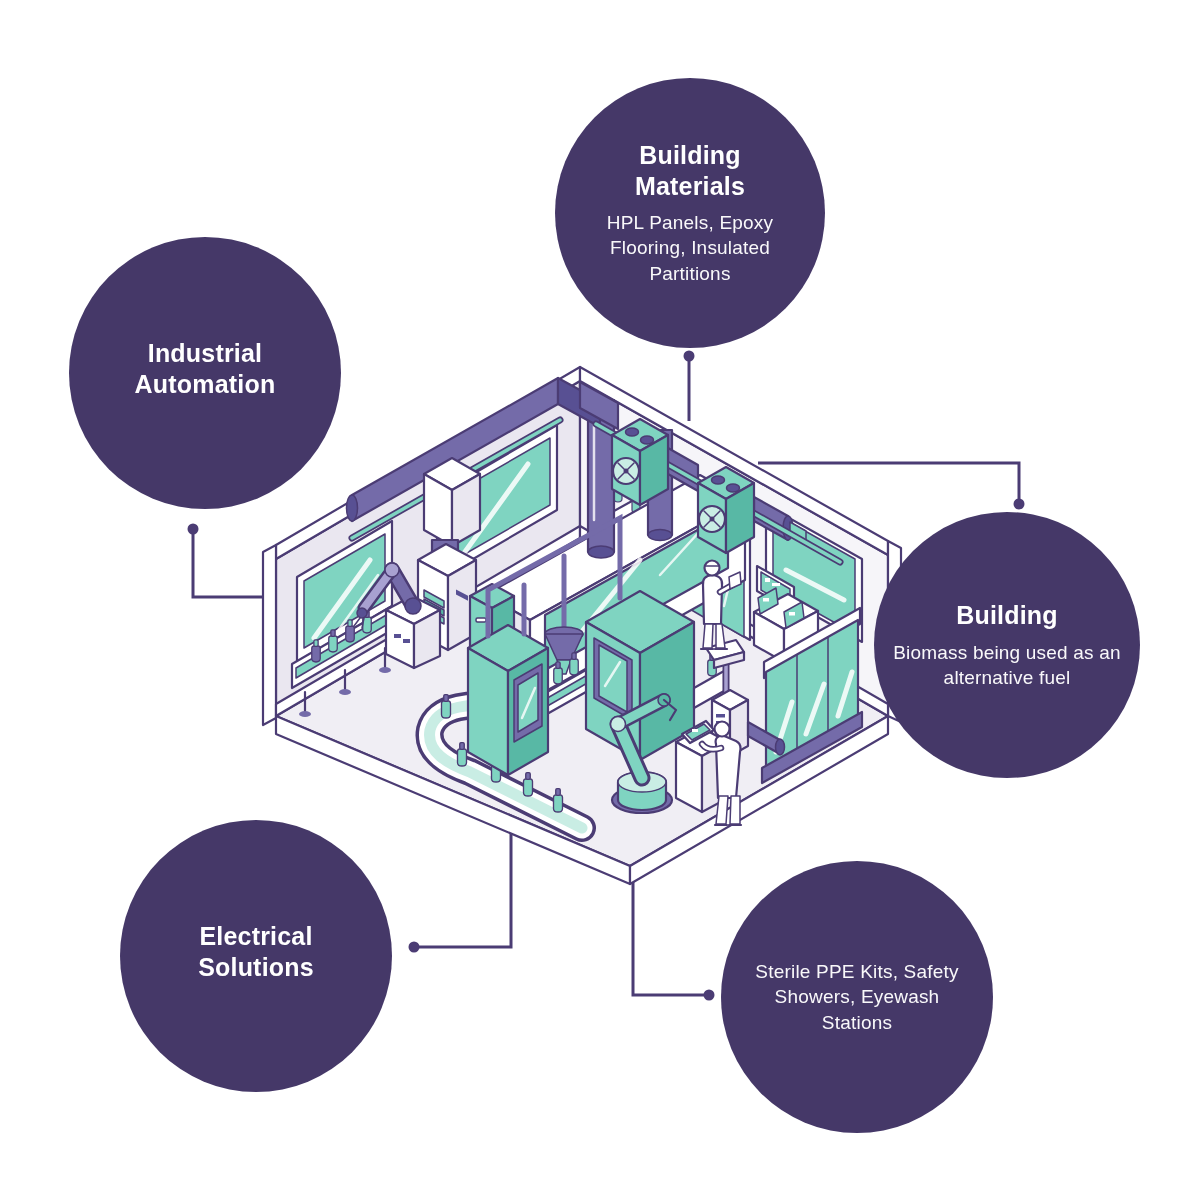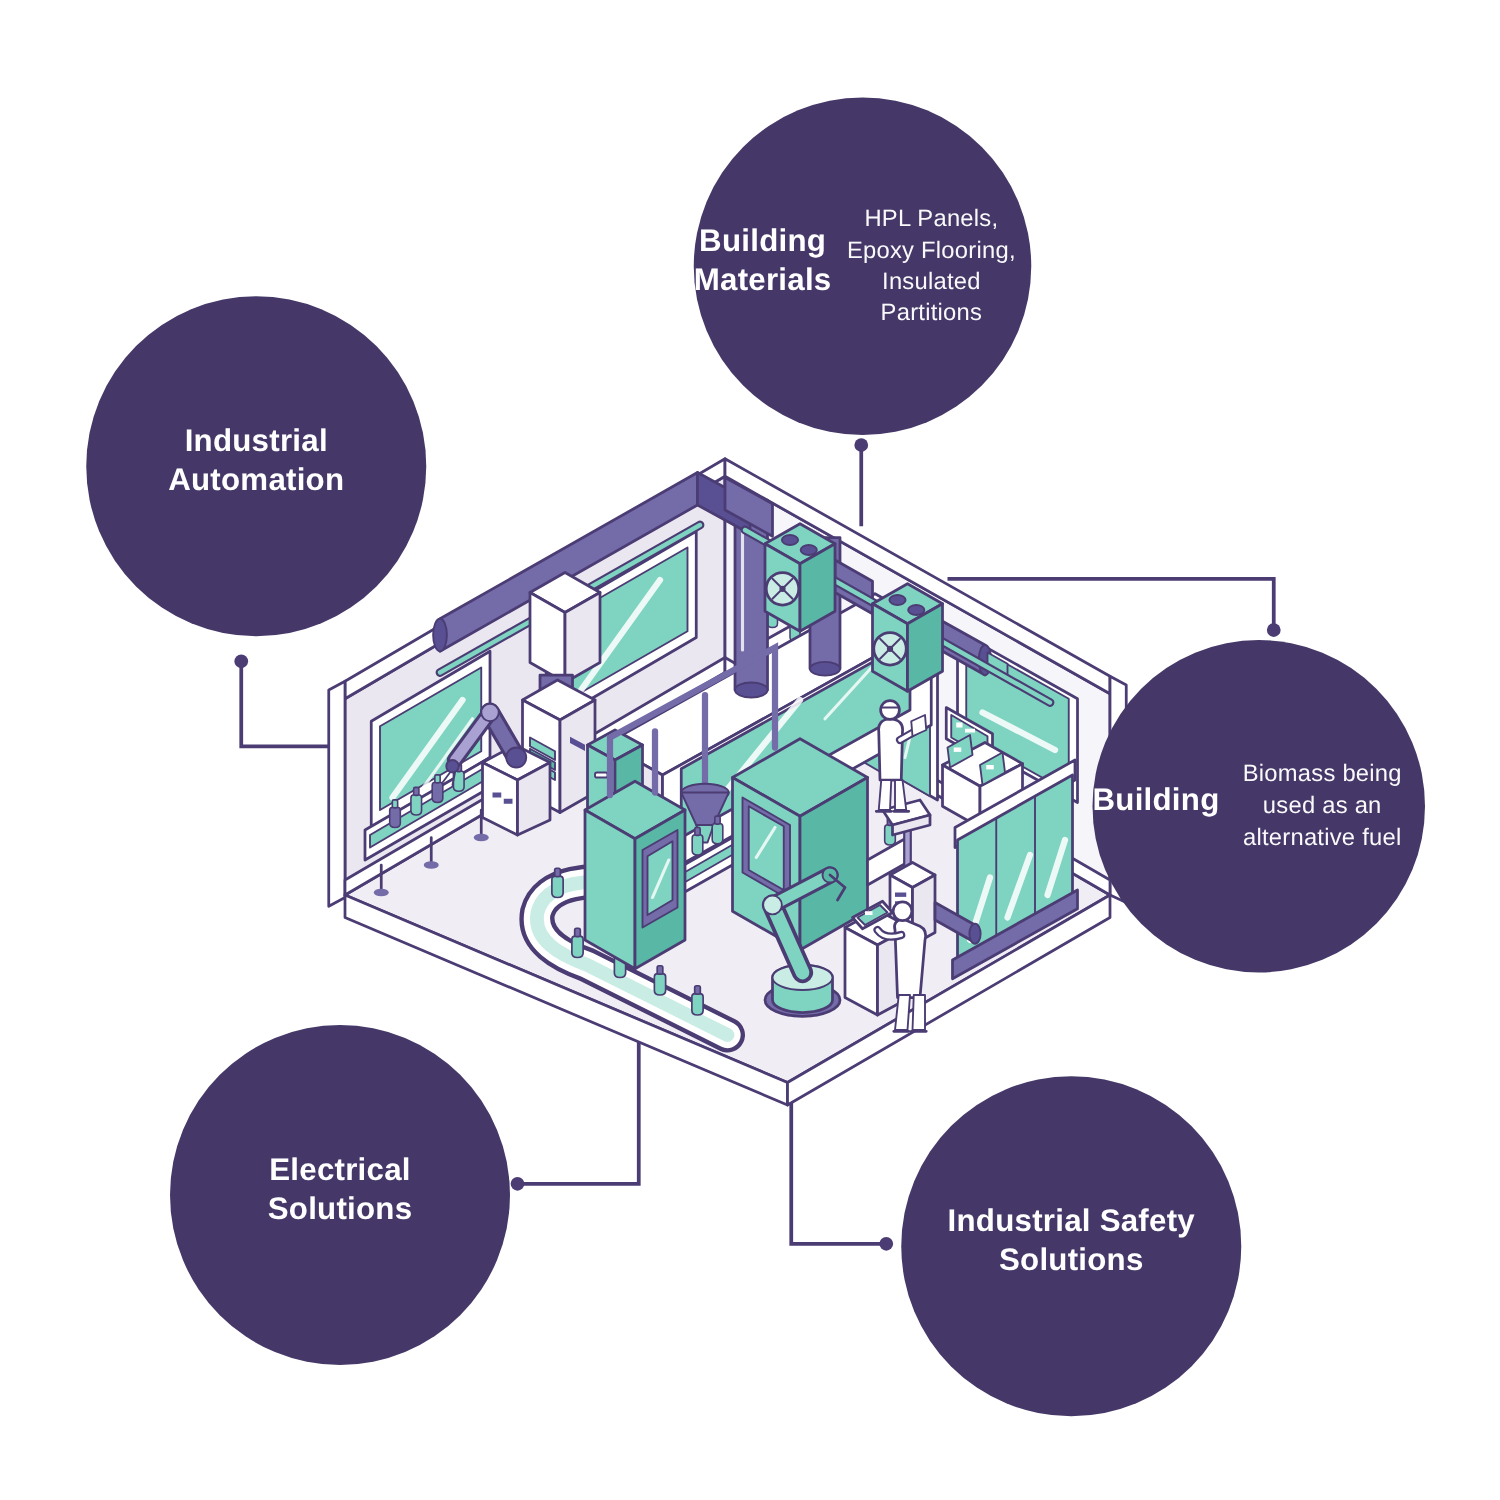--- a/index.html
+++ b/index.html
@@ -27,31 +27,31 @@
   .fo {fill:var(--outline);}
   .conn{stroke:var(--line);stroke-width:3;fill:none;}
   .dot {fill:var(--line);}
   .streak{stroke:#ffffff;stroke-width:5;stroke-linecap:round;fill:none;opacity:.85;}
   .streak2{stroke:#ffffff;stroke-width:2.5;stroke-linecap:round;fill:none;opacity:.8;}
   .rod{stroke:var(--duct);stroke-width:5;stroke-linecap:round;fill:none;}
 
   
   .bubble{
     position:absolute;border-radius:50%;background:var(--bubble);color:var(--bubbleText);
-    display:flex;flex-direction:row;align-items:center;justify-content:center;
+    display:flex;flex-direction:column;align-items:center;justify-content:center;
     text-align:center;
   }
   .bubble-title{font-weight:700;font-size:25px;line-height:1.22;letter-spacing:.2px;margin:0 auto 9px auto;}
   .bubble-desc{font-size:19px;line-height:1.32;letter-spacing:.2px;max-width:232px;margin:0 auto;opacity:.97;}
   .tw-190 .bubble-title{max-width:190px;}
   .tw-250 .bubble-title{max-width:250px;}
   #b-building {left:555px;top:78px;width:270px;height:270px;}
   #b-automation{left:69px;top:237px;width:272px;height:272px;}
   #b-biomass  {left:874px;top:512px;width:266px;height:266px;}
-  #b-electrical{left:136px;top:820px;width:272px;height:272px;}
+  #b-electrical{left:120px;top:820px;width:272px;height:272px;}
   #b-safety   {left:721px;top:861px;width:272px;height:272px;}
 </style>
 </head>
 <body>
 
 <div class="stage">
 
 <svg width="1200" height="1200" viewBox="0 0 1200 1200" aria-hidden="true">
 
   <defs>
@@ -390,16 +390,16 @@
   <div class="bubble-title">Industrial Automation</div>
 </div>
 <div class="bubble" id="b-biomass">
   <div class="bubble-title">Building</div>
   <div class="bubble-desc">Biomass being used as an alternative fuel</div>
 </div>
 <div class="bubble tw-190" id="b-electrical">
   <div class="bubble-title">Electrical Solutions</div>
 </div>
 <div class="bubble tw-250" id="b-safety">
-  <div class="bubble-title">Industrial Safety Solutions</div>
+  <div class="bubble-desc">Sterile PPE Kits, Safety Showers, Eyewash Stations</div>
 </div>
 
 </div>
 
 </body></html>

